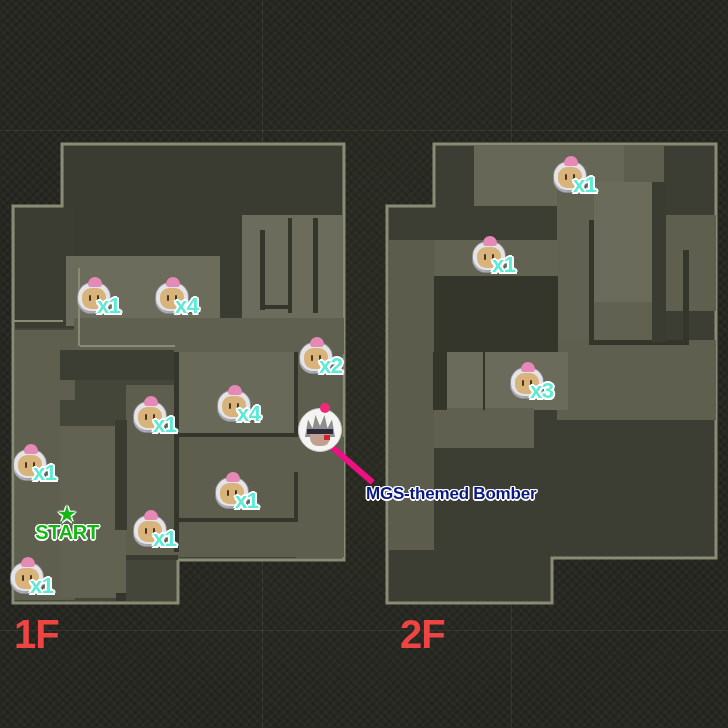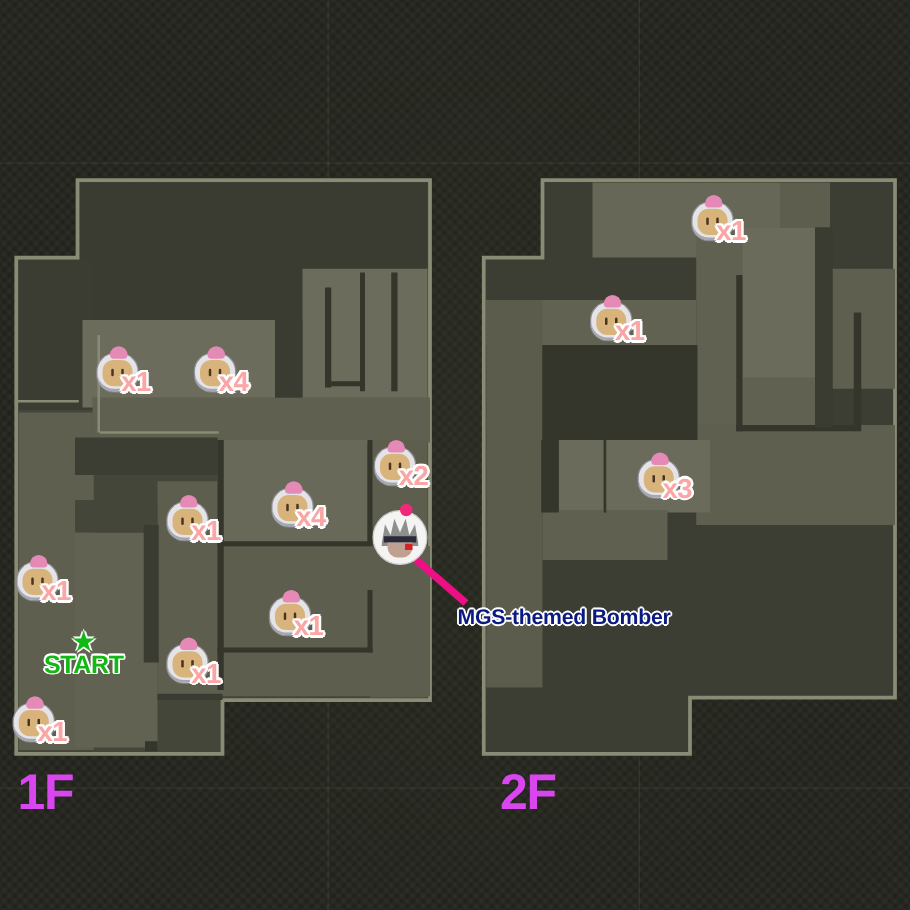--- a/index.html
+++ b/index.html
@@ -37,21 +37,21 @@
     .bomber-face {
       position: absolute; left: 4px; top: 5px; width: 24px; height: 21px;
       border-radius: 9px; background: #d8b47c;
     }
     .bomber-eye { position: absolute; top: 7px; width: 2px; height: 6px; background: #4a3520; border-radius: 1px; }
     .bomber-eye.l { left: 7px; }
     .bomber-eye.r { left: 15px; }
     .count {
       position: absolute; left: 19px; top: 18px;
       font-weight: 700; font-size: 22px; line-height: 22px; letter-spacing: -0.5px;
-      color: #fca5a5;
+      color: #5eead4;
       text-shadow:
         -2px 0 #fff, 2px 0 #fff, 0 -2px #fff, 0 2px #fff,
         -1.5px -1.5px #fff, 1.5px -1.5px #fff, -1.5px 1.5px #fff, 1.5px 1.5px #fff;
     }
 
     .start {
       position: absolute; left: 30px; top: 505px; width: 74px; text-align: center;
       color: #14b814; font-weight: 700;
     }
     .start .star { font-size: 20px; line-height: 18px; display: block;
@@ -77,21 +77,21 @@
     }
     .mgs-label {
       position: absolute; left: 366px; top: 484px;
       font-size: 17px; font-weight: 700; color: #0b1a80; letter-spacing: -0.2px;
       text-shadow: -1.5px 0 #fff, 1.5px 0 #fff, 0 -1.5px #fff, 0 1.5px #fff,
         -1px -1px #fff, 1px -1px #fff, -1px 1px #fff, 1px 1px #fff;
       white-space: nowrap;
     }
 
     .floor-label {
-      position: absolute; top: 612px; font-size: 40px; font-weight: 700; color: #d946ef;
+      position: absolute; top: 612px; font-size: 40px; font-weight: 700; color: #ef4444;
       letter-spacing: -1px; line-height: 44px;
     }
   </style>
 </head>
 <body>
 
 <div class="bg"></div>
 <div class="gridline-v" style="left:262px"></div>
 <div class="gridline-v" style="left:511px"></div>
 <div class="gridline-h" style="top:130px"></div>
@@ -178,21 +178,21 @@
 <div class="marker" style="left:156px;top:277px">
   <div class="bomber-head">
       <div class="bomber-face">
         <div class="bomber-eye l"></div>
         <div class="bomber-eye r"></div>
       </div>
     </div>
   <div class="bomber-pom"></div>
   <span class="count">x4</span>
 </div>
-<div class="marker" style="left:300px;top:352px">
+<div class="marker" style="left:300px;top:337px">
   <div class="bomber-head">
       <div class="bomber-face">
         <div class="bomber-eye l"></div>
         <div class="bomber-eye r"></div>
       </div>
     </div>
   <div class="bomber-pom"></div>
   <span class="count">x2</span>
 </div>
 <div class="marker" style="left:218px;top:385px">

